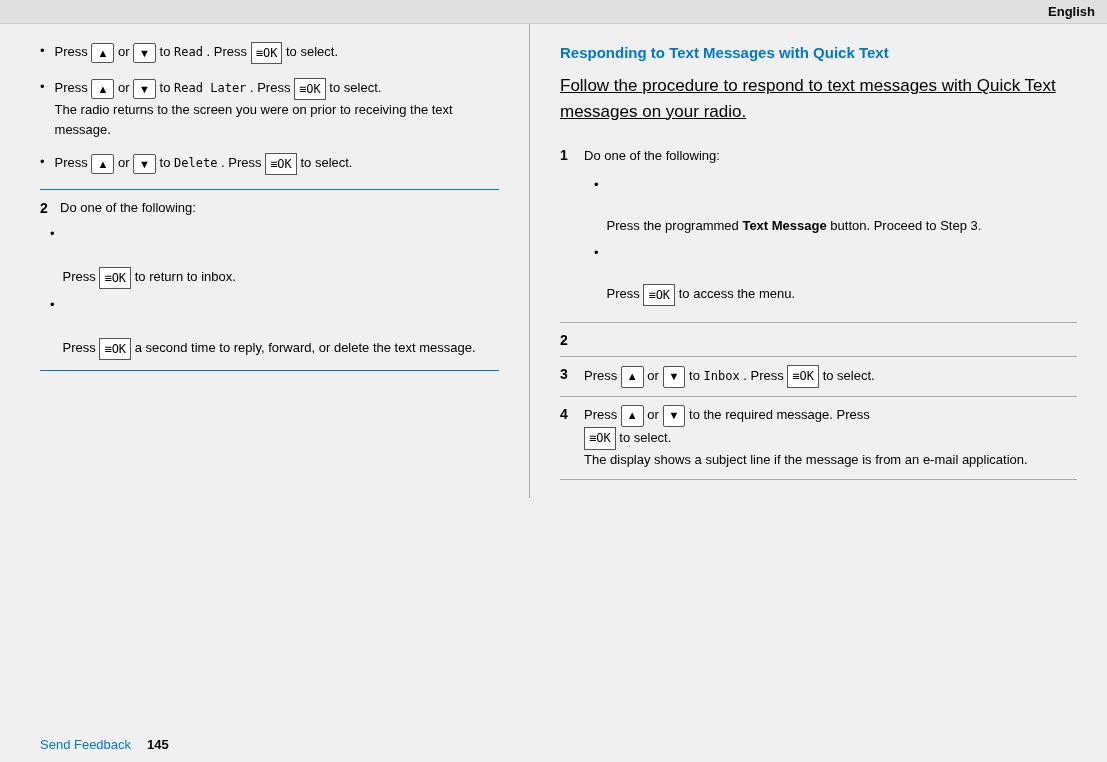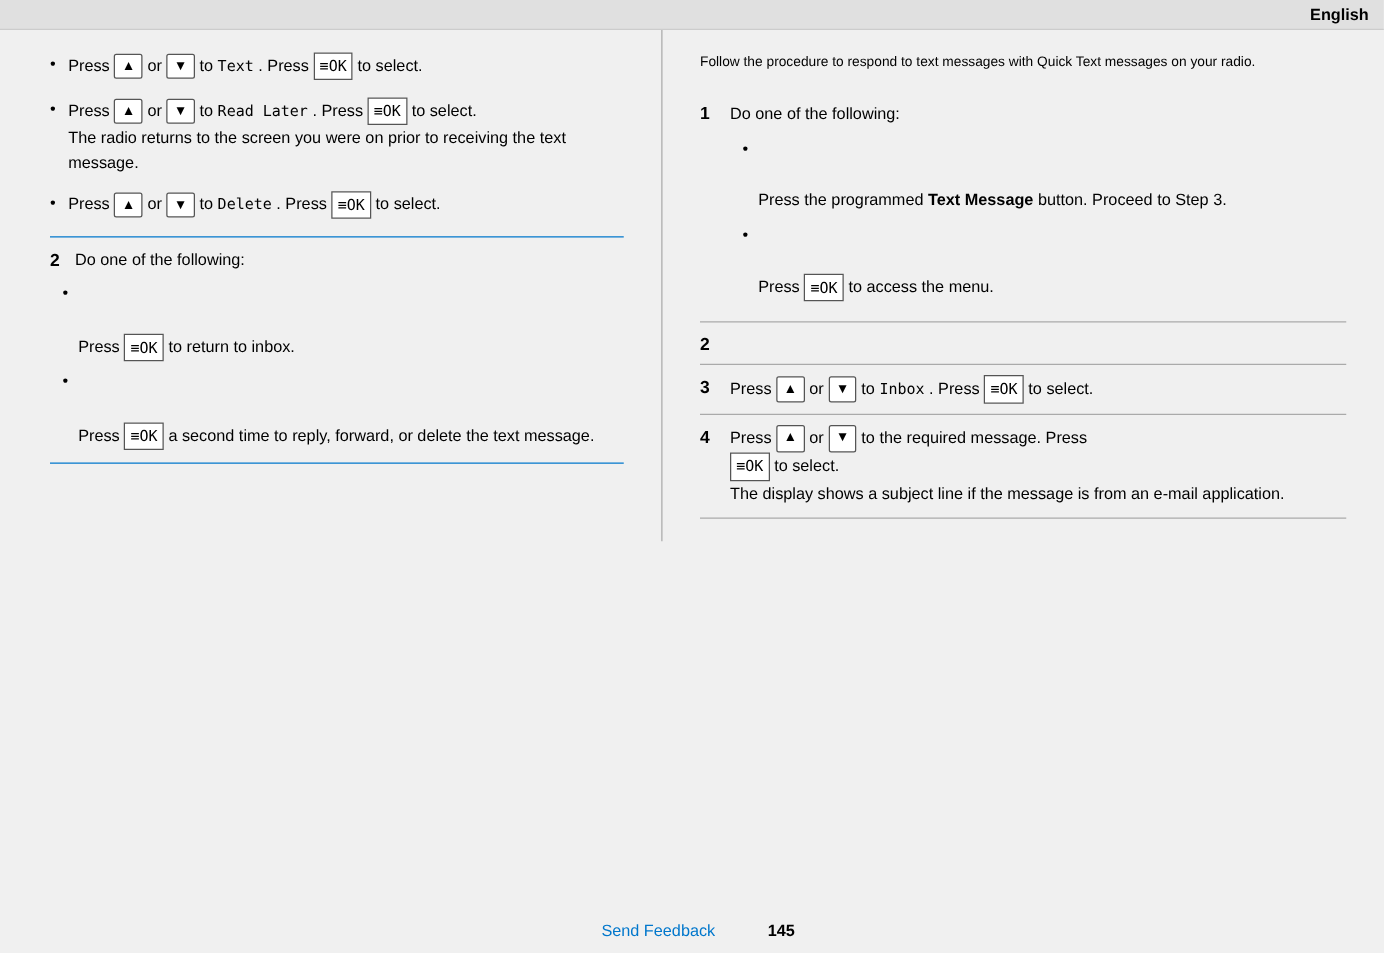--- a/index.html
+++ b/index.html
@@ -101,23 +101,24 @@
       line-height: 1.6;
     }
     .section-heading {
       font-size: 15px;
       font-weight: bold;
       color: #0077cc;
       margin-bottom: 10px;
       line-height: 1.4;
     }
     .section-intro {
-      font-size: 11px;
+      font-size: 17px;
       margin-bottom: 14px;
       line-height: 1.5;
+      text-decoration: underline;
     }
     .sub-bullet {
       display: flex;
       align-items: flex-start;
       margin-bottom: 8px;
       padding-left: 10px;
     }
     .sub-bullet-dot {
       margin-right: 8px;
       font-size: 13px;
@@ -133,33 +134,32 @@
     }
     .left-step2 {
       margin-top: 8px;
     }
     .footer {
       position: absolute;
       bottom: 10px;
       left: 40px;
       right: 30px;
       display: flex;
-      justify-content: center;
+      justify-content: flex-start;
       align-items: center;
       gap: 16px;
     }
     .footer-link {
       color: #0077cc;
       font-size: 13px;
       text-decoration: none;
     }
     .footer-page {
       font-size: 13px;
       font-weight: bold;
-      margin-left: 26px;
     }
     .bold-text { font-weight: bold; }
   </style>
 </head>
 <body>
 
 <div class="page">
 
   <div class="top-bar">
     <span>English</span>
@@ -170,21 +170,21 @@
     <div class="left-col">
 
       <div class="bullet-item">
         <span class="bullet-dot">•</span>
         <div class="bullet-content">
           <span>Press </span>
           <span class="btn-nav">▲</span>
           <span> or </span>
           <span class="btn-nav">▼</span>
           <span> to </span>
-          <span class="monospace-label">Text</span>
+          <span class="monospace-label">Read</span>
           <span>. Press </span>
           <span class="btn-inline">≡OK</span>
           <span> to select.</span>
           <br>
         </div>
       </div>
 
       <div class="bullet-item">
         <span class="bullet-dot">•</span>
         <div class="bullet-content">
@@ -243,20 +243,21 @@
           </div>
         </div>
       </div>
 
       <hr class="divider-line">
 
     </div>
 
     <div class="right-col">
 
+      <div class="section-heading">Responding to Text Messages with Quick Text</div>
       <div class="section-intro">Follow the procedure to respond to text messages with Quick Text messages on your radio.</div>
 
       <div class="step-item">
         <span class="step-num">1</span>
         <div class="step-content">
           <div class="step-do-following">Do one of the following:</div>
           <div class="sub-bullet">
             <span class="sub-bullet-dot">•</span>
             <div class="sub-bullet-content">
               <span>Press the programmed </span>

